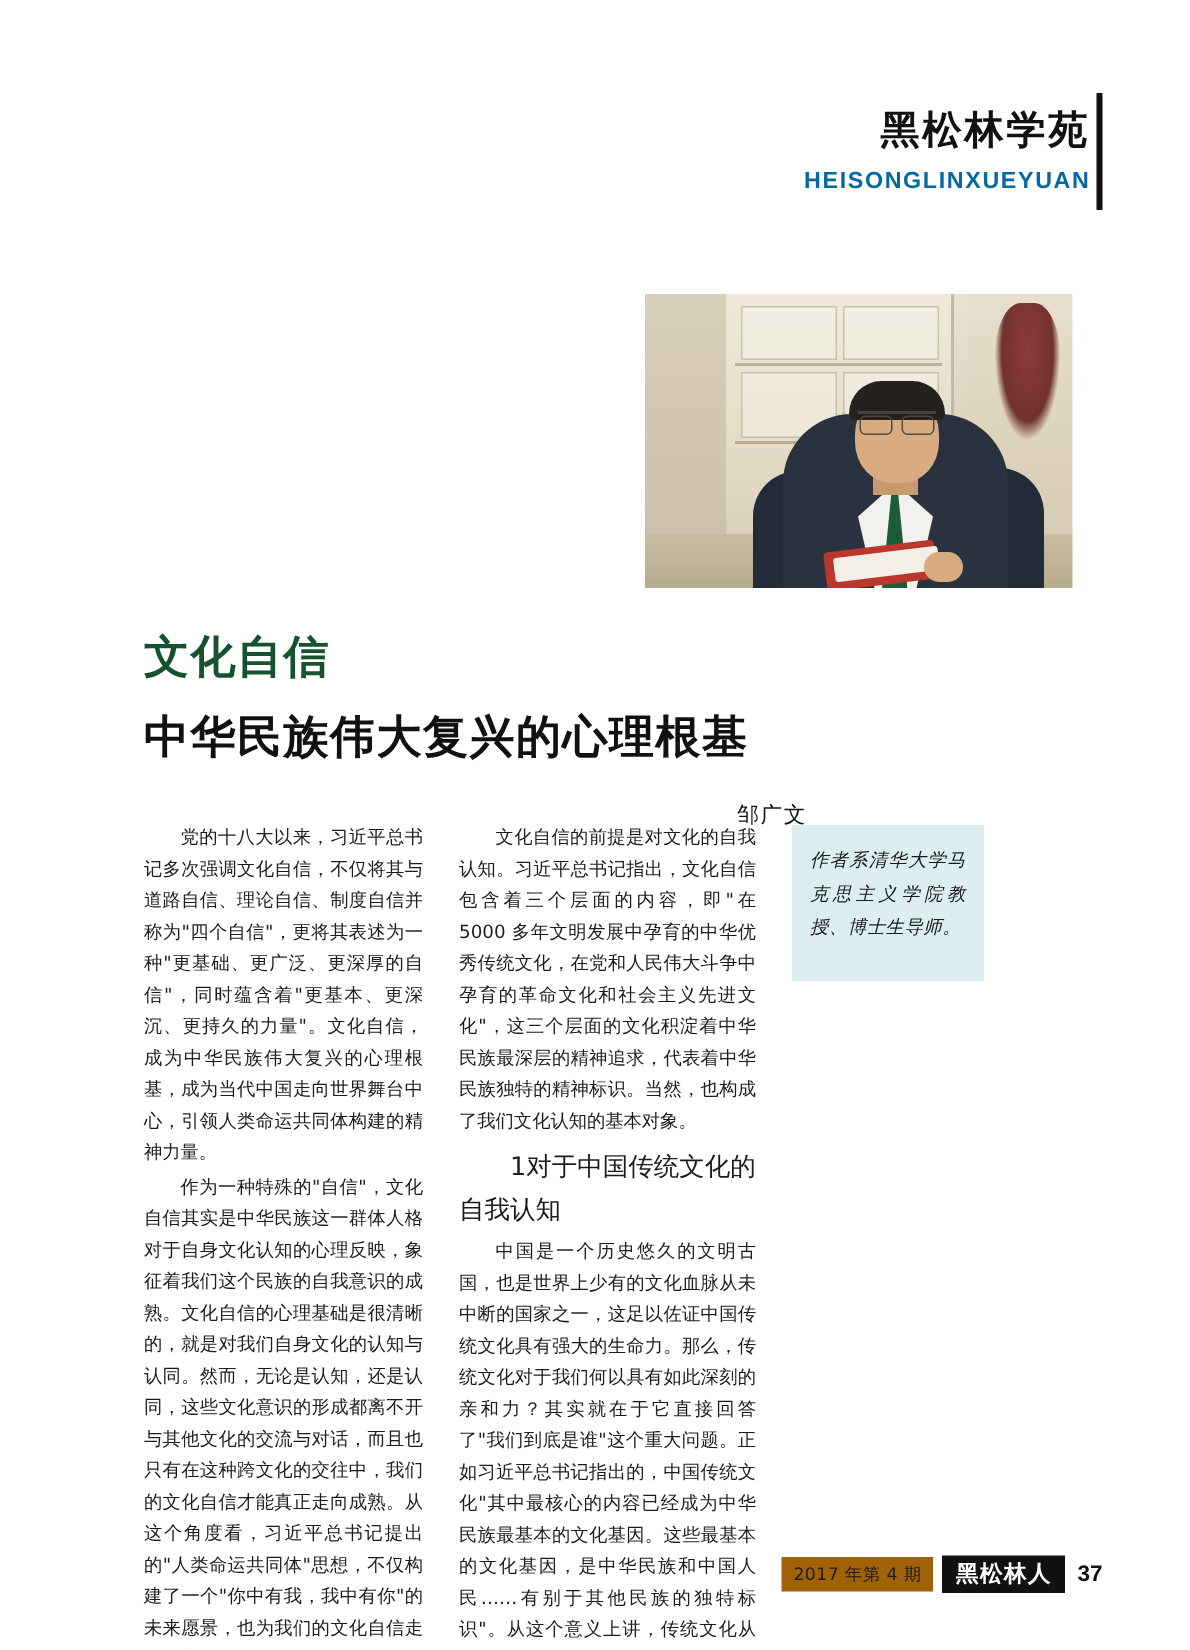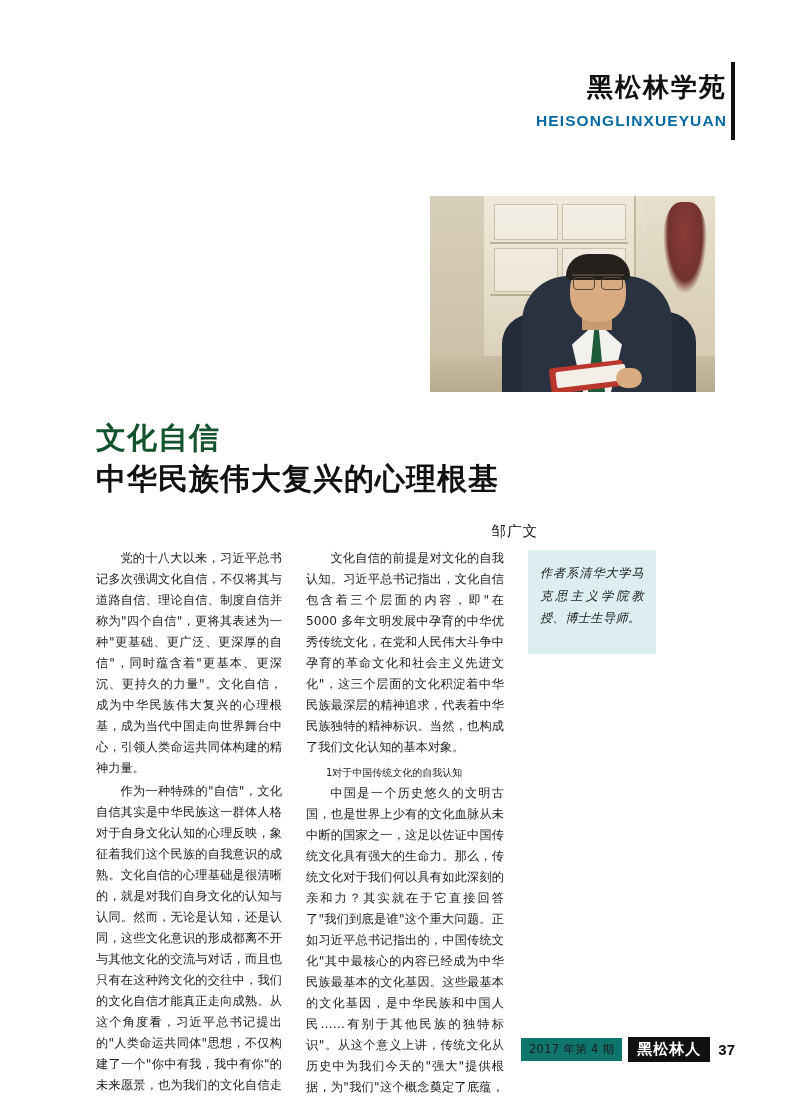--- a/index.html
+++ b/index.html
@@ -177,20 +177,21 @@
     font-weight: bold;
     letter-spacing: 1px;
     color: #14532d;
     font-family: Liberation Serif, serif;
   }
   .title-line2 {
     font-size: 30px;
     font-weight: bold;
     letter-spacing: 1px;
     color: #111111;
+    margin-top: 12px;
     font-family: Liberation Sans, sans-serif;
   }
   .byline {
     margin-top: 22px;
     text-align: right;
     padding-right: 178px;
     font-size: 14.5px;
     letter-spacing: 1px;
     color: #111111;
     font-family: "DejaVu Sans", "Liberation Sans", sans-serif;
@@ -215,21 +216,21 @@
     margin: 0 0 2px 0;
     font-size: 12.2px;
     line-height: 1.72;
     text-align: justify;
     text-indent: 2em;
     color: #1b1b1b;
     font-family: "DejaVu Sans", "Liberation Sans", sans-serif;
   }
   .sub-item {
     margin: 6px 0 2px 0;
-    font-size: 10px;
+    font-size: 17px;
     line-height: 1.72;
     text-indent: 2em;
     color: #1b1b1b;
     font-family: "DejaVu Sans", "Liberation Sans", sans-serif;
   }
 
   
   .author-note {
     width: 128px;
     background: #dceef0;
@@ -252,21 +253,21 @@
   
   .footer {
     position: absolute;
     bottom: 38px;
     right: 58px;
     display: flex;
     align-items: center;
     height: 26px;
   }
   .footer-issue {
-    background: #0f766e;
+    background: #a16207;
     color: #1b1b1b;
     font-size: 11.5px;
     padding: 4px 8px;
     letter-spacing: .3px;
     font-family: "DejaVu Sans", "Liberation Sans", sans-serif;
   }
   .footer-logo {
     margin-left: 6px;
     background: #111111;
     color: #ffffff;

